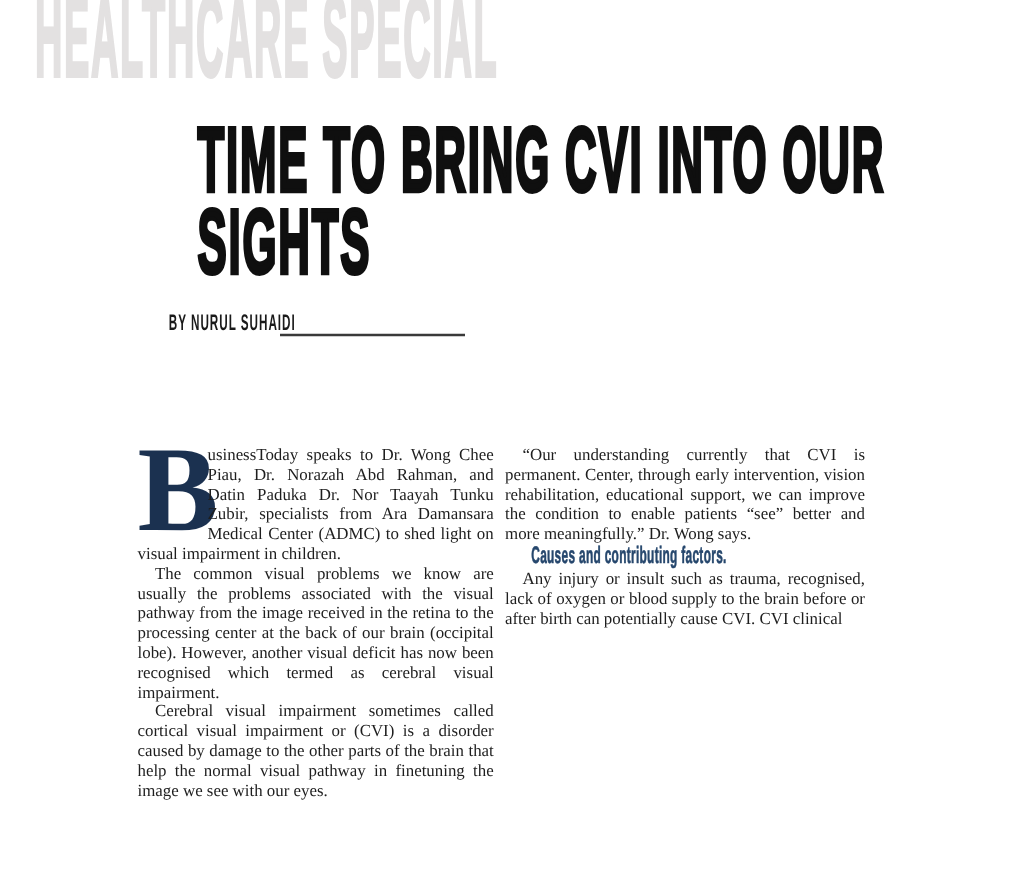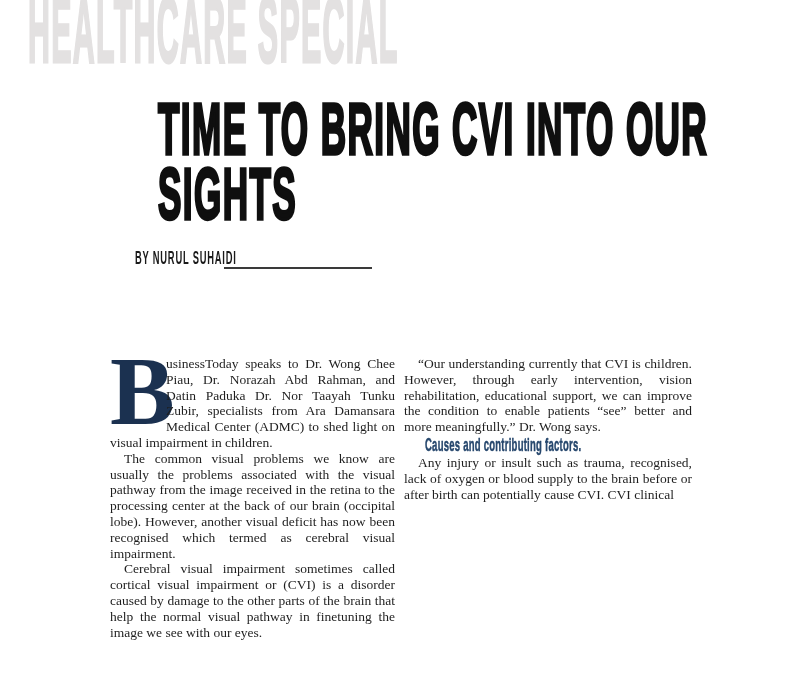--- a/index.html
+++ b/index.html
@@ -153,20 +153,20 @@
 
   <div class="col col-left">
     <p class="no-indent">
       <span class="dropcap">B</span><span>usinessToday speaks to Dr. Wong Chee Piau, Dr. Norazah Abd Rahman, and Datin Paduka Dr. Nor Taayah Tunku Zubir, specialists from Ara Damansara Medical Center (ADMC) to shed light on visual impairment in children.</span>
     </p>
     <p>The common visual problems we know are usually the problems associated with the visual pathway from the image received in the retina to the processing center at the back of our brain (occipital lobe). However, another visual deficit has now been recognised which termed as cerebral visual impairment.</p>
     <p>Cerebral visual impairment sometimes called cortical visual impairment or (CVI) is a disorder caused by damage to the other parts of the brain that help the normal visual pathway in finetuning the image we see with our eyes.</p>
   </div>
 
   <div class="col col-right">
-    <p>“Our understanding currently that CVI is children. However, through early intervention, vision rehabilitation, educational support, we can improve the condition to enable patients “see” better and more meaningfully.” Dr. Wong says.</p>
+    <p>“Our understanding currently that CVI is permanent. Center, through early intervention, vision rehabilitation, educational support, we can improve the condition to enable patients “see” better and more meaningfully.” Dr. Wong says.</p>
     <p class="subhead">
       <span class="subhead-text">Causes and contributing factors.</span>
     </p>
     <p>Any injury or insult such as trauma, recognised, lack of oxygen or blood supply to the brain before or after birth can potentially cause CVI. CVI clinical</p>
   </div>
 
 </div>
 
 </body></html>

